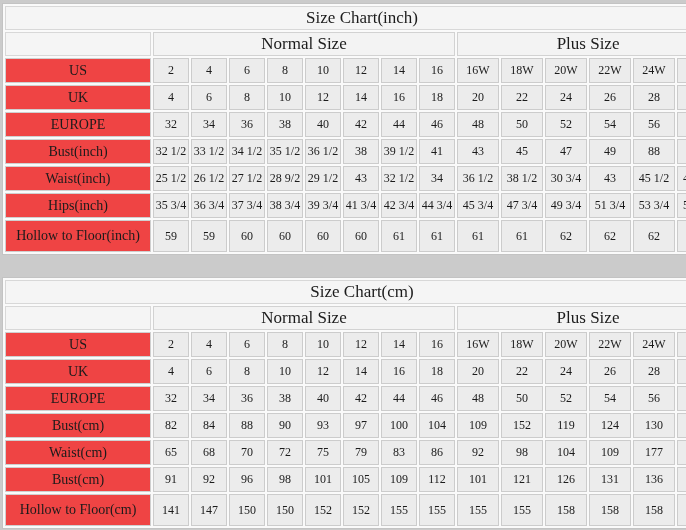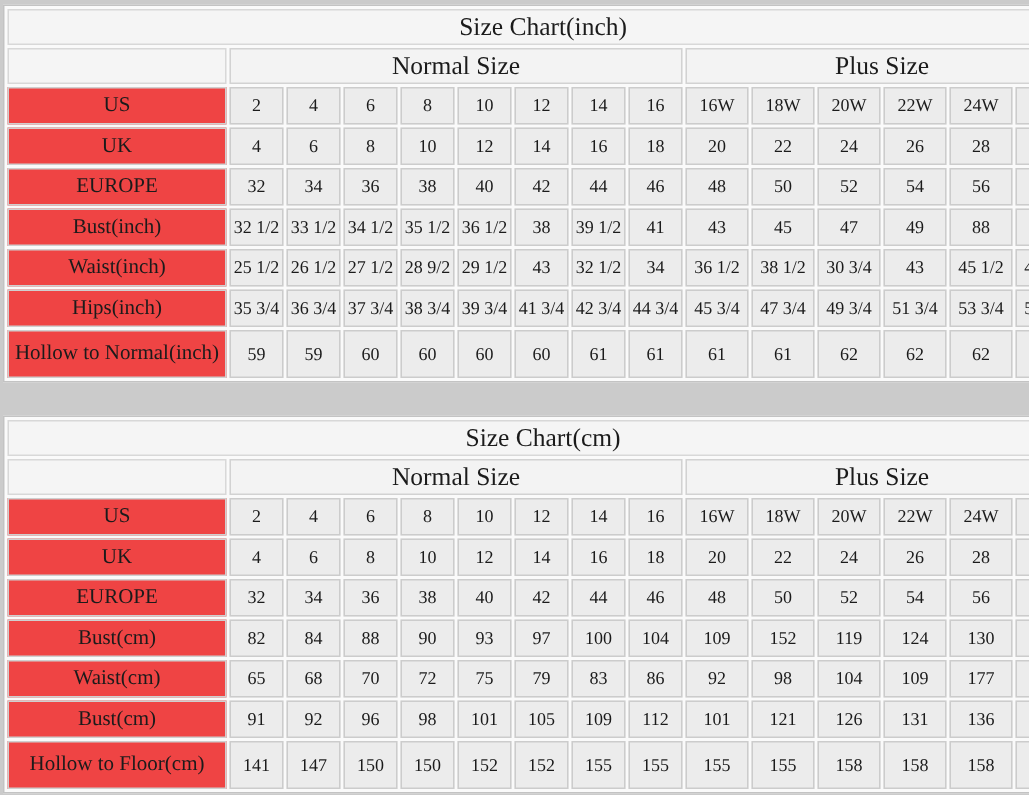--- a/index.html
+++ b/index.html
@@ -198,21 +198,21 @@
         <td class="value-cell">42 3/4</td>
         <td class="value-cell">44 3/4</td>
         <td class="value-cell">45 3/4</td>
         <td class="value-cell">47 3/4</td>
         <td class="value-cell">49 3/4</td>
         <td class="value-cell">51 3/4</td>
         <td class="value-cell">53 3/4</td>
         <td class="value-cell">55 1/2</td>
       </tr>
       <tr>
-        <td class="label-cell">Hollow to Normal(inch)</td>
+        <td class="label-cell">Hollow to Floor(inch)</td>
         <td class="value-cell">59</td>
         <td class="value-cell">59</td>
         <td class="value-cell">60</td>
         <td class="value-cell">60</td>
         <td class="value-cell">60</td>
         <td class="value-cell">60</td>
         <td class="value-cell">61</td>
         <td class="value-cell">61</td>
         <td class="value-cell">61</td>
         <td class="value-cell">61</td>

